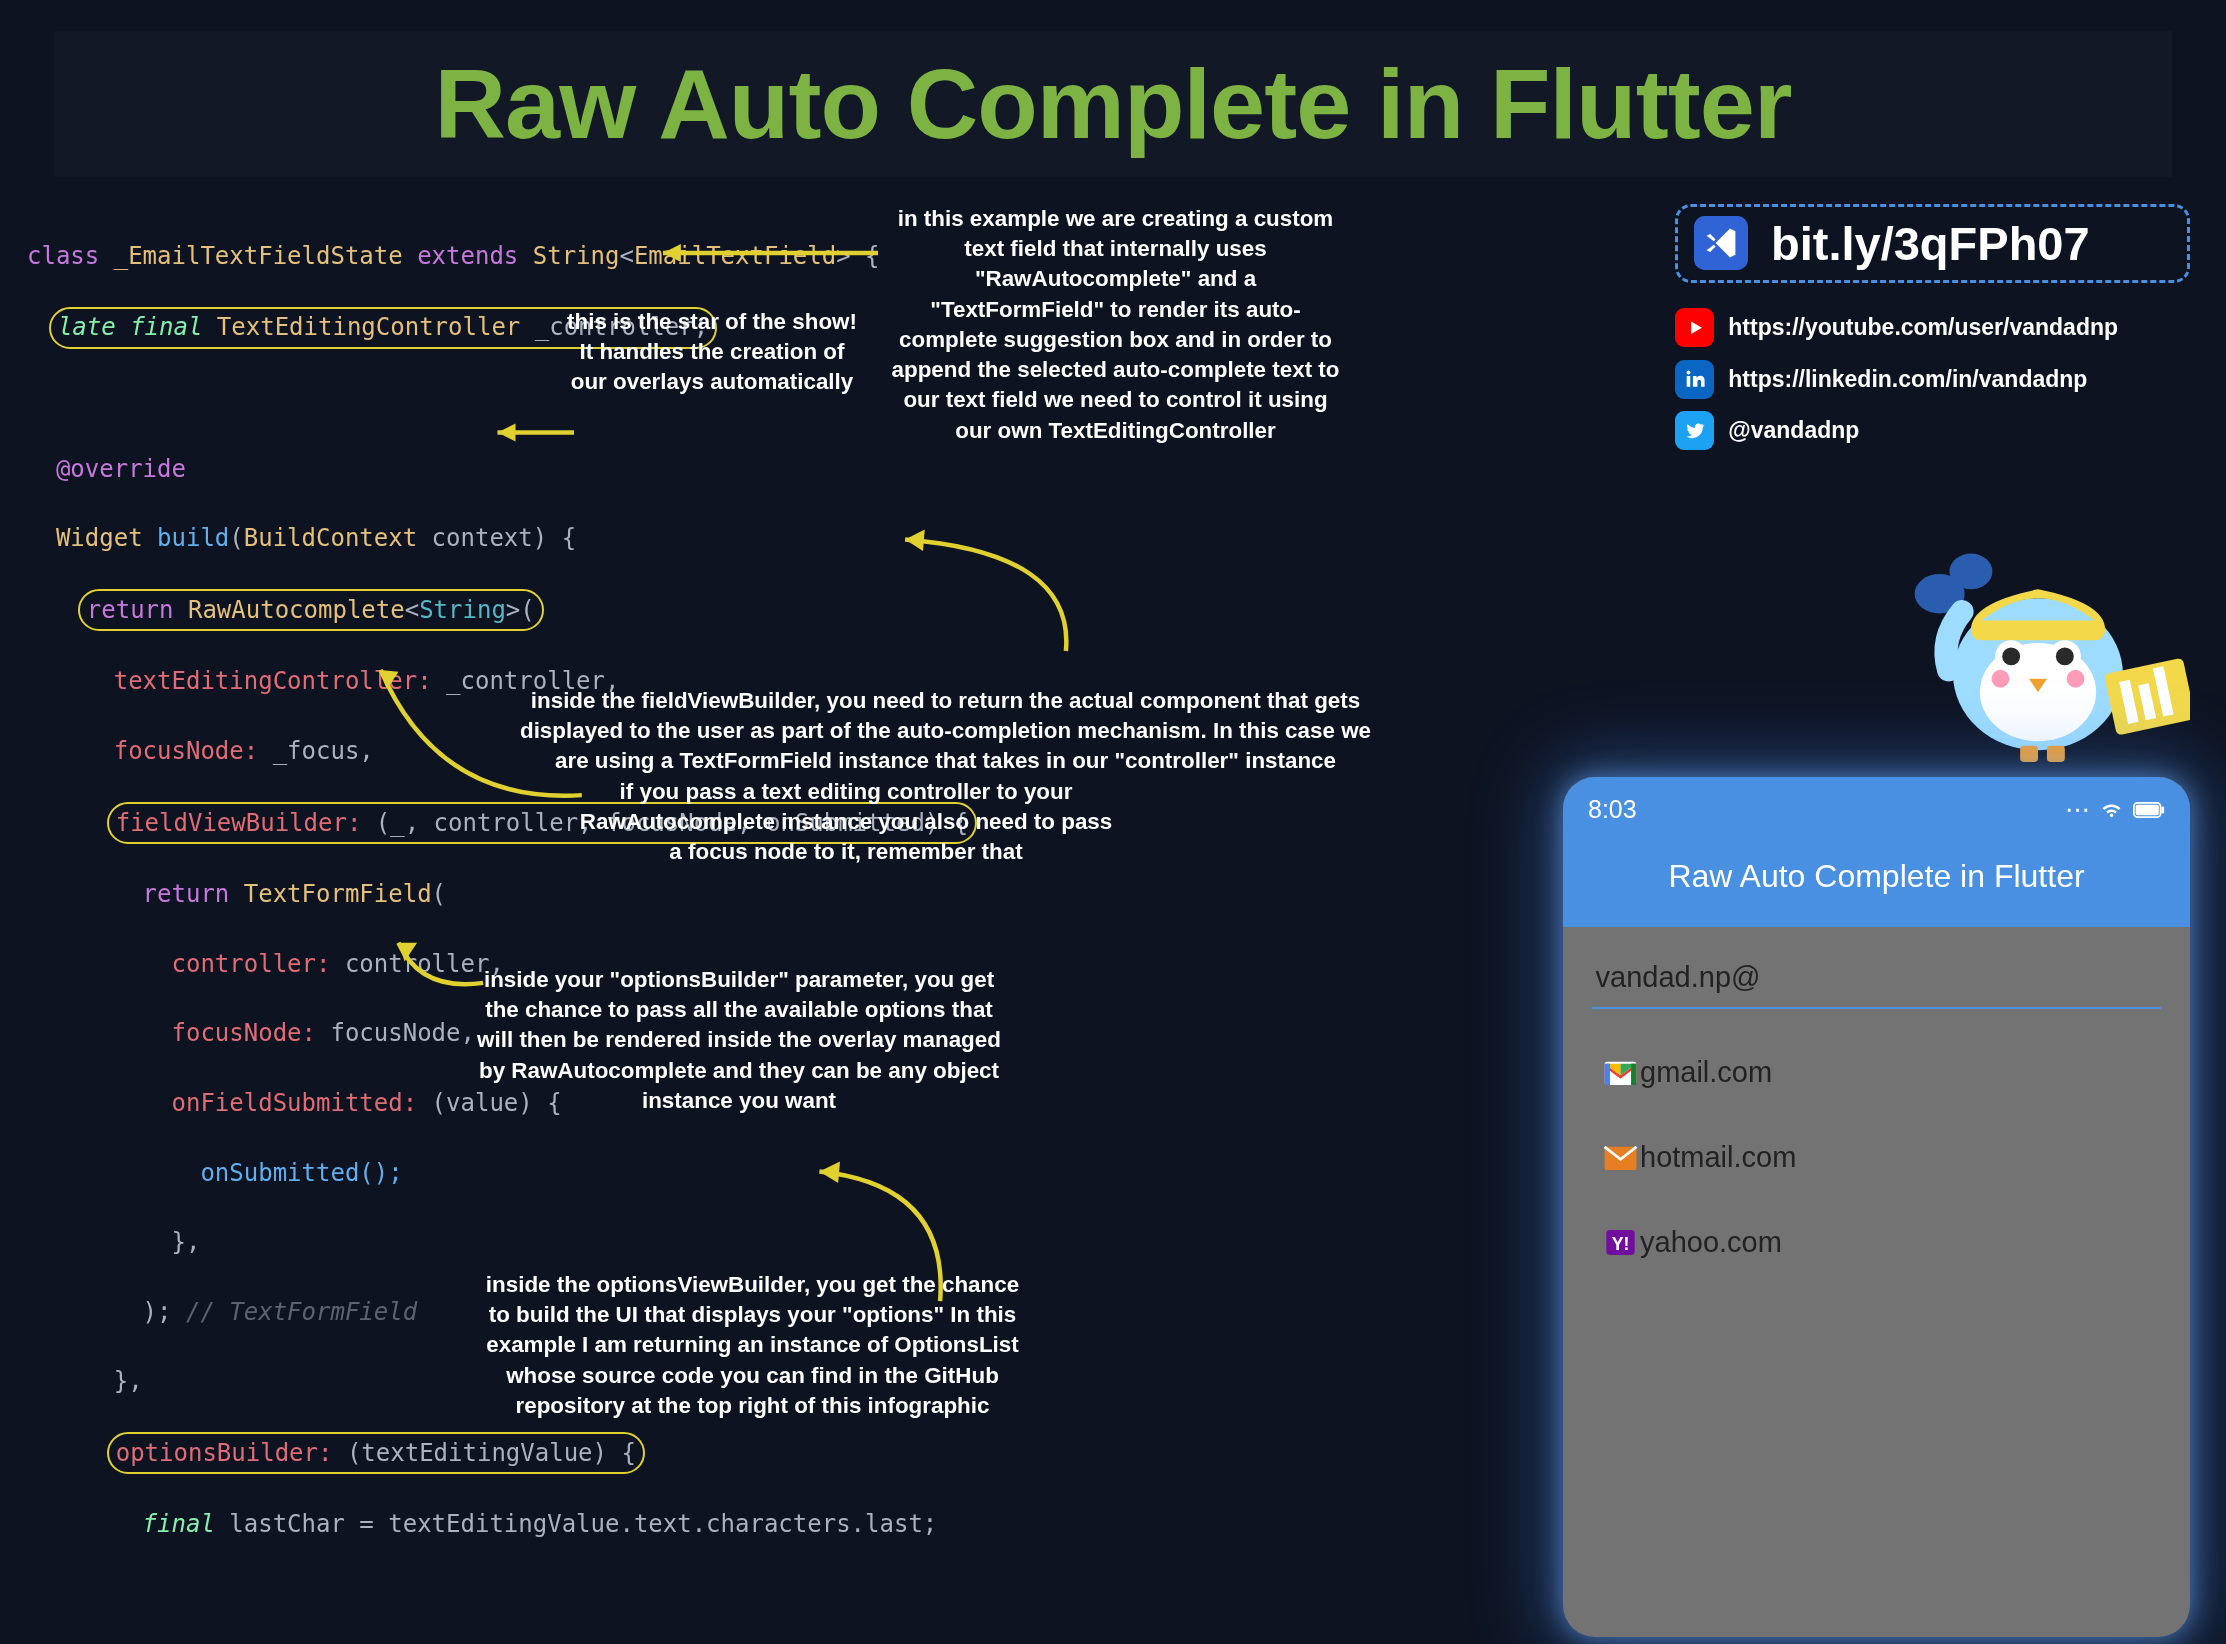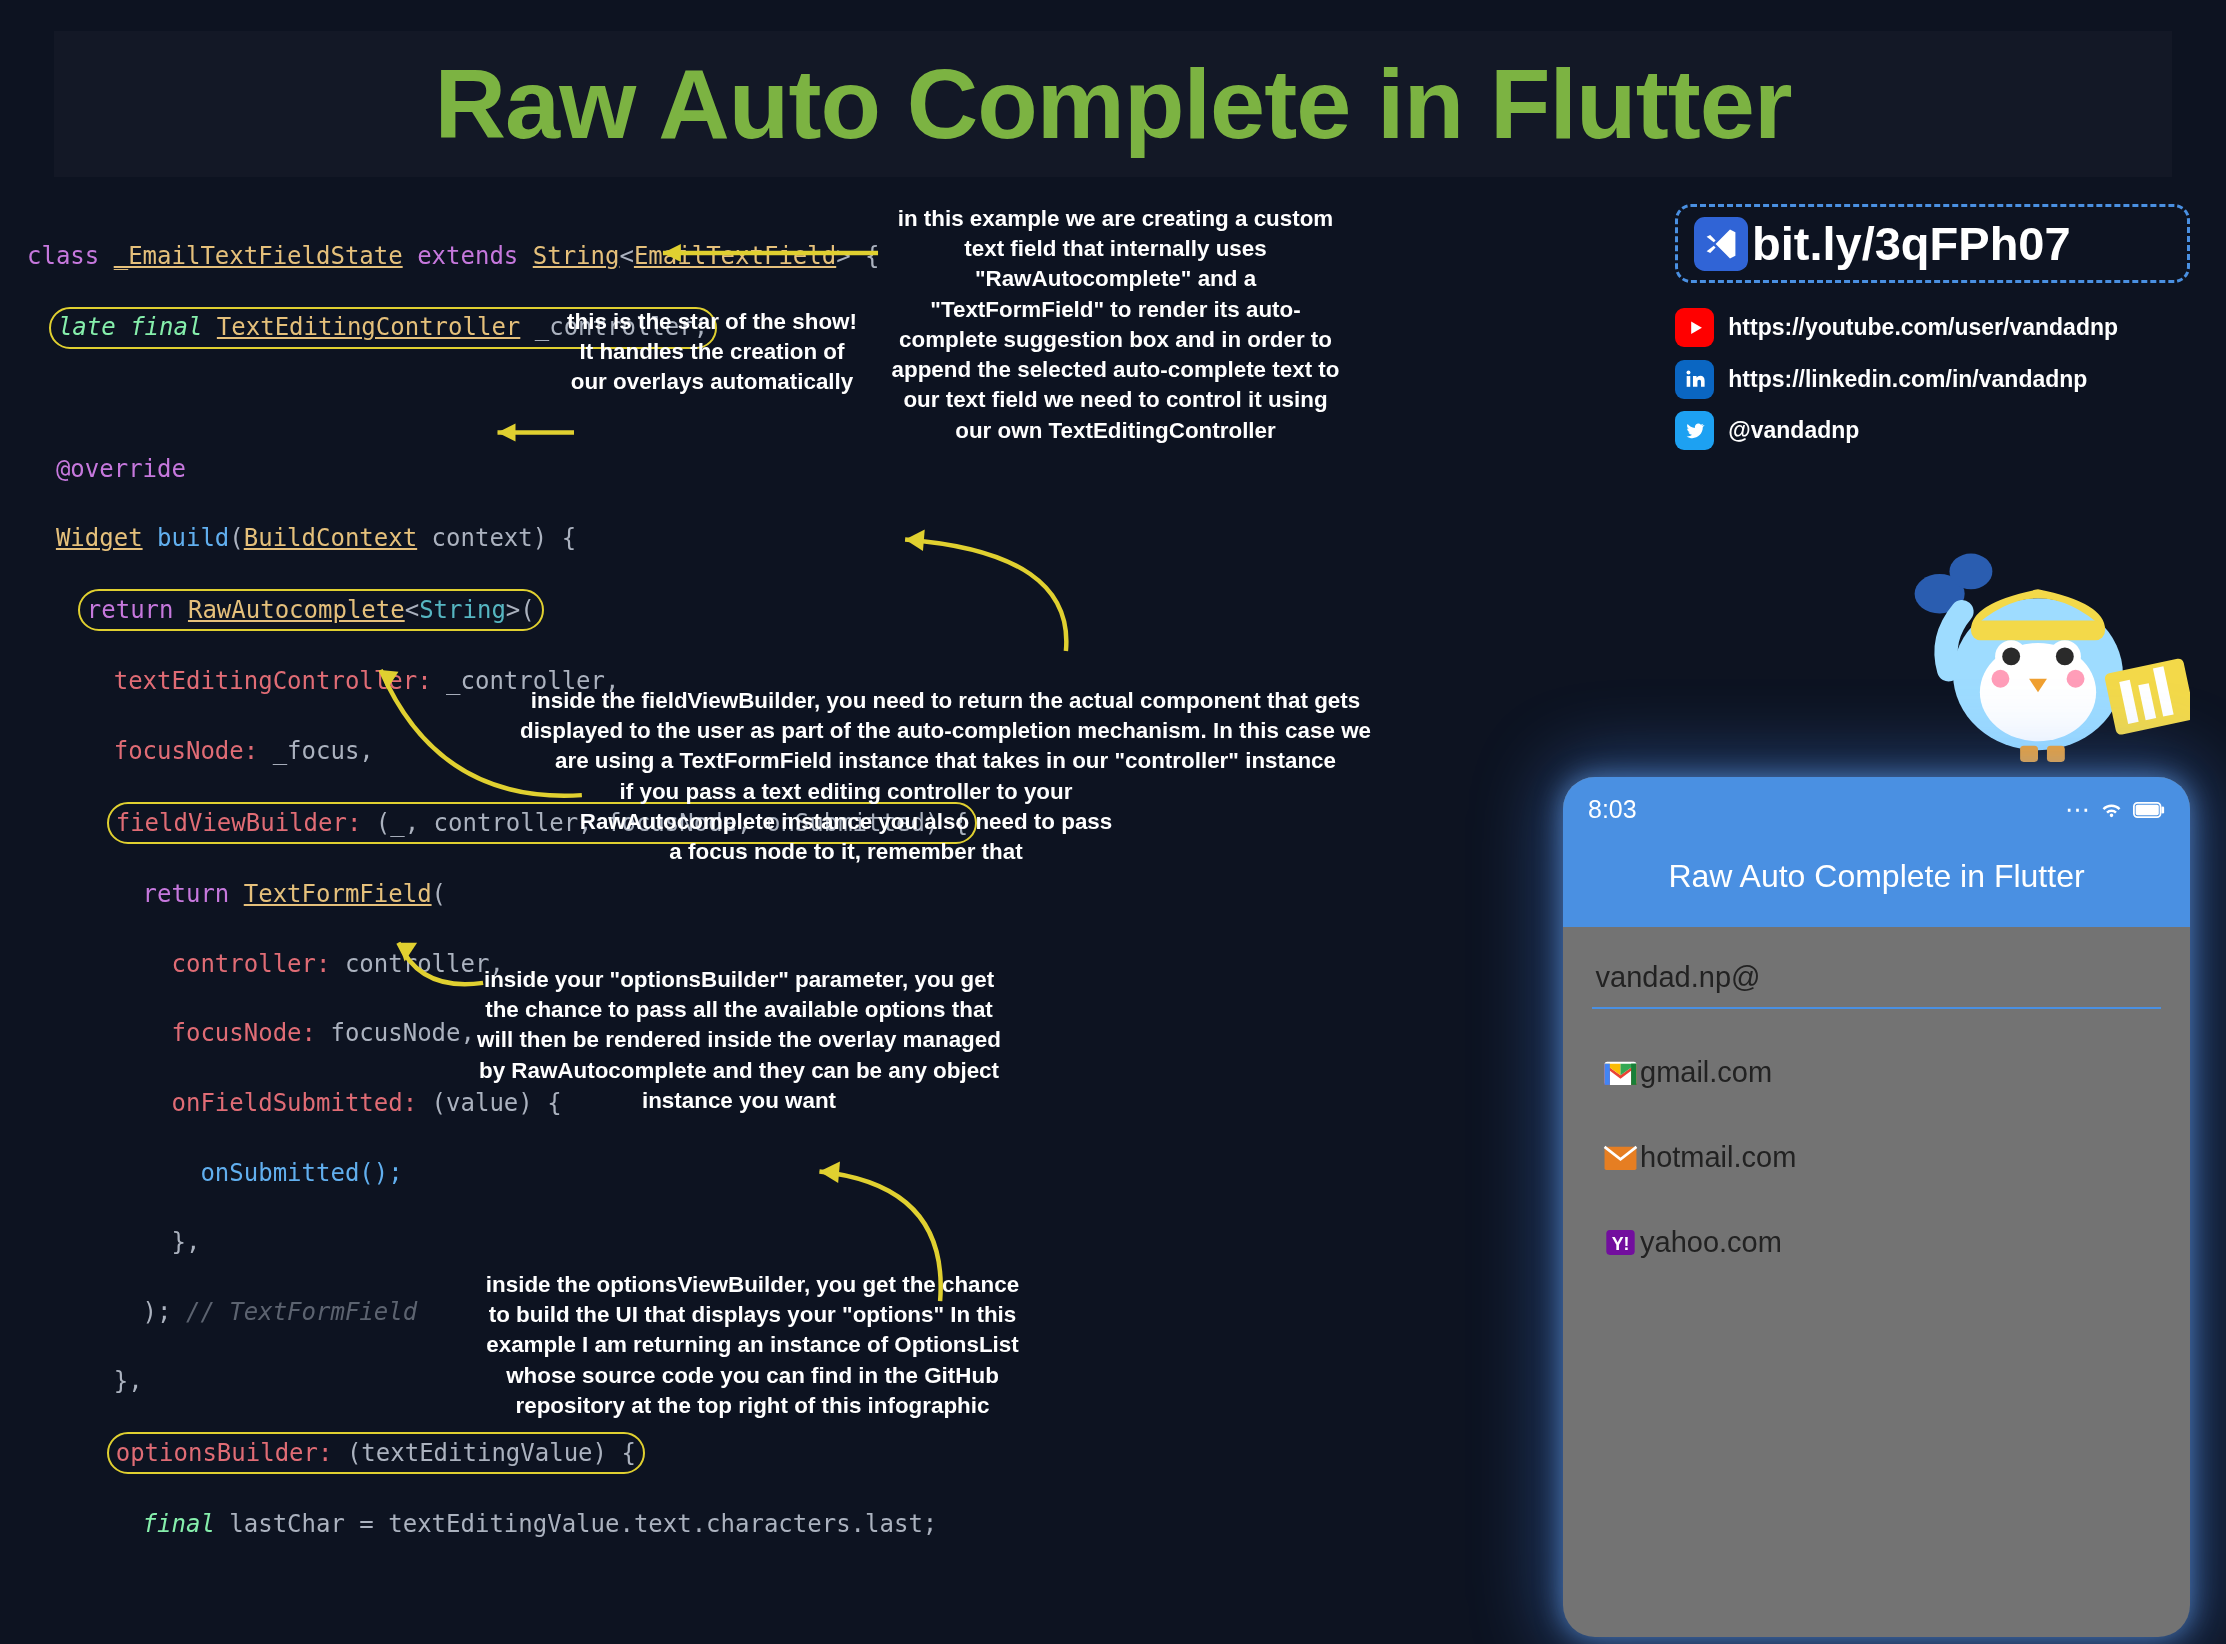--- a/index.html
+++ b/index.html
@@ -35,21 +35,21 @@
     white-space: pre;
     position: absolute;
     left: 27px;
     top: 0;
     width: 1075px;
   }
   .code-block .line { display: block; white-space: pre; }
   .kw { color: #86efac; font-style: italic; text-align: center; }
   .kw2 { color: #c678dd; }
   .type2 { color: #56b6c2; }
-  .cls { color: #e5c07b; text-decoration: underline; }
+  .cls { color: #e5c07b; }
   .fn { color: #61afef; }
   .var { color: #abb2bf; }
   .prop { color: #e06c75; }
   .pun { color: #abb2bf; }
   .cmt { color: #5c6370; font-style: italic; }
   .ann { color: #c678dd; }
   .hilite {
     border: 2.7px solid #e0d030;
     border-radius: 21.5px;
     padding: 1.8px 7.2px;
@@ -75,22 +75,22 @@
     position: absolute;
     right: 36px;
     top: 0;
     width: 515px;
   }
   .bitly-box {
     border: 3.6px dashed #4a90e2;
     border-radius: 16px;
     padding: 9px 16px;
     display: flex;
-    align-items: flex-end;
-    gap: 4px;
+    align-items: flex-start;
+    gap: 23px;
     margin-bottom: 25px;
   }
   .vscode-icon {
     width: 54px; height: 54px;
     background: #3064d6;
     border-radius: 10.7px;
     display: flex; align-items: center; justify-content: center;
   }
   .bitly-text { font-size: 47px; font-weight: 700; color: #fff; }
   .social { display: flex; align-items: center; gap: 14.3px; margin-bottom: 12.5px; }

